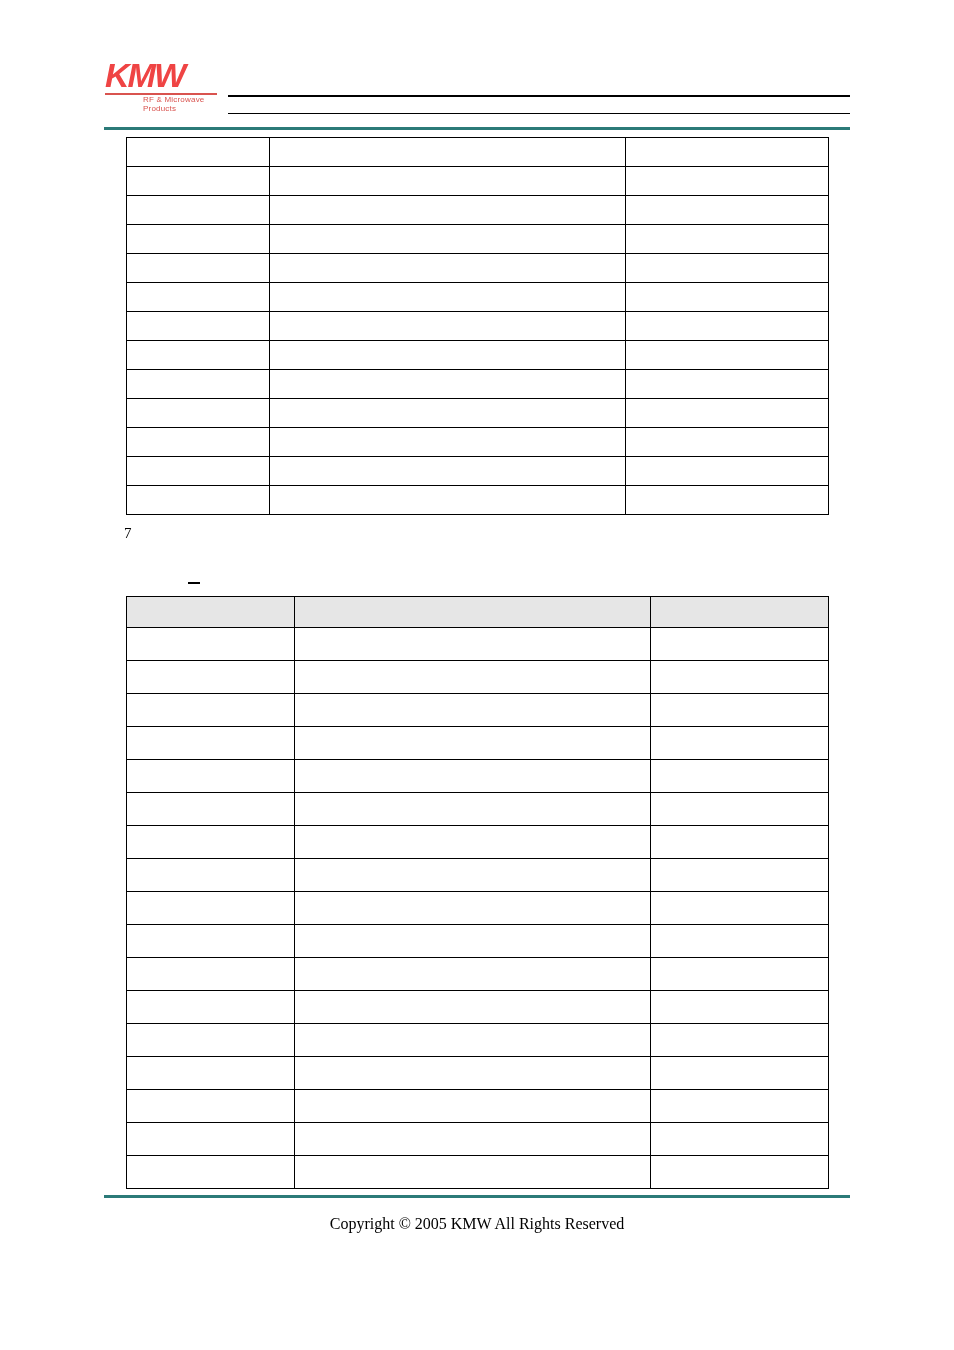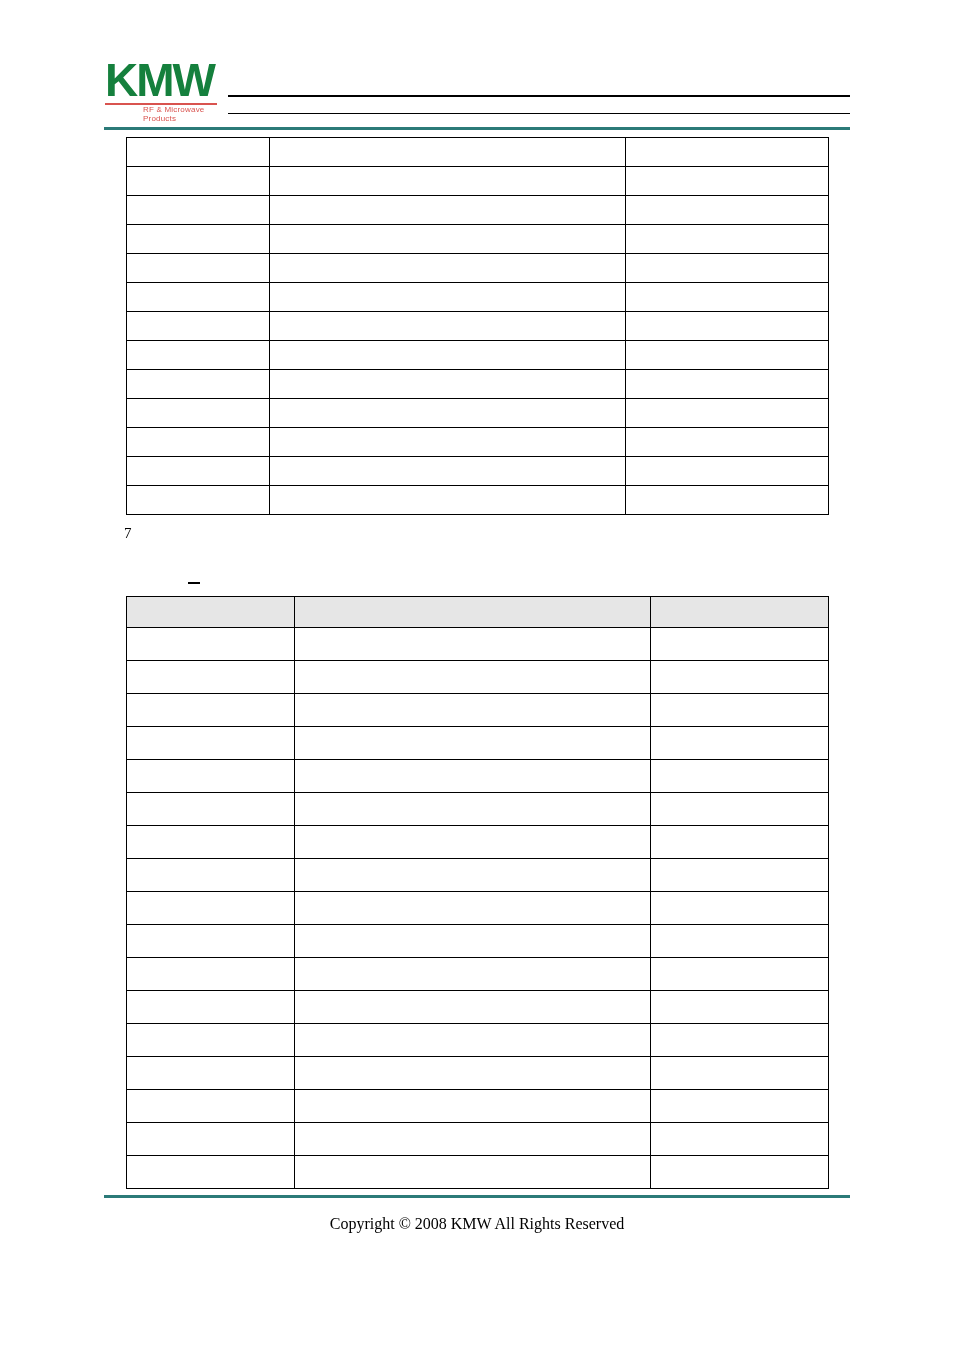--- a/index.html
+++ b/index.html
@@ -13,24 +13,25 @@
   .logo {
     position: absolute;
     top: 60px;
     left: 105px;
     width: 116px;
     height: 60px;
   }
   .logo-text {
     font-family: Arial, sans-serif;
     font-weight: 900;
-    font-size: 46px;
+    font-size: 34px;
     letter-spacing: -2px;
-    color: #15803d;
+    color: #ef4444;
     line-height: 0.9;
+    font-style: italic;
   }
   .logo-line {
     width: 112px;
     height: 2px;
     background: #d9534f;
     margin-top: 2px;
   }
   .logo-sub {
     font-family: Arial, sans-serif;
     font-size: 8px;
@@ -313,13 +314,13 @@
       </tr>
       <tr>
         <td class="c1"></td>
         <td class="c2"></td>
         <td class="c3"></td>
       </tr>
     </tbody>
 </table>
 
 <div class="footer-line"></div>
-<div class="footer-text">Copyright © 2008 KMW All Rights Reserved</div>
+<div class="footer-text">Copyright © 2005 KMW All Rights Reserved</div>
 
 </body></html>

